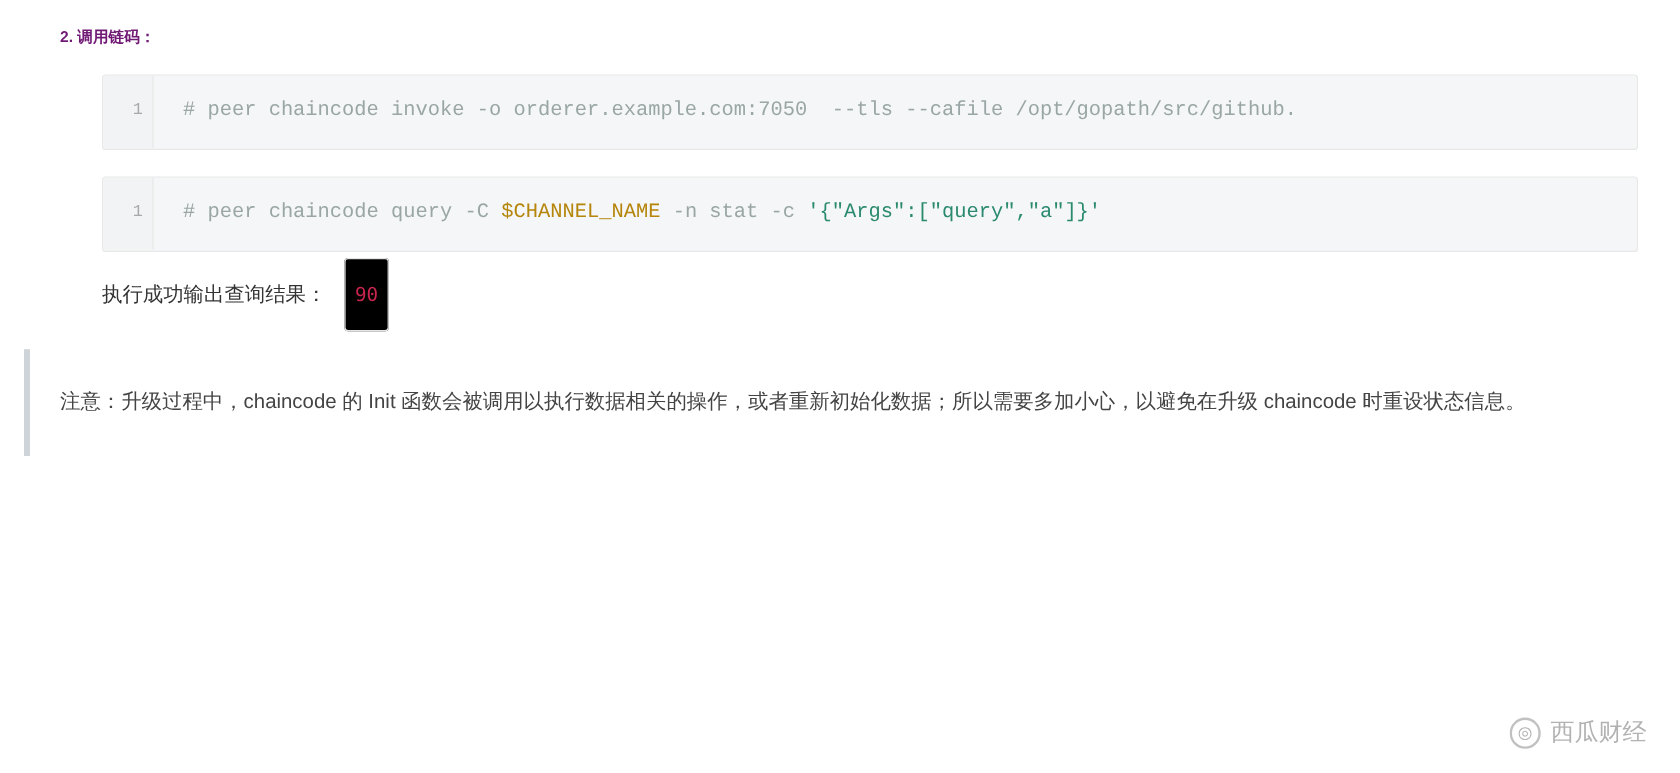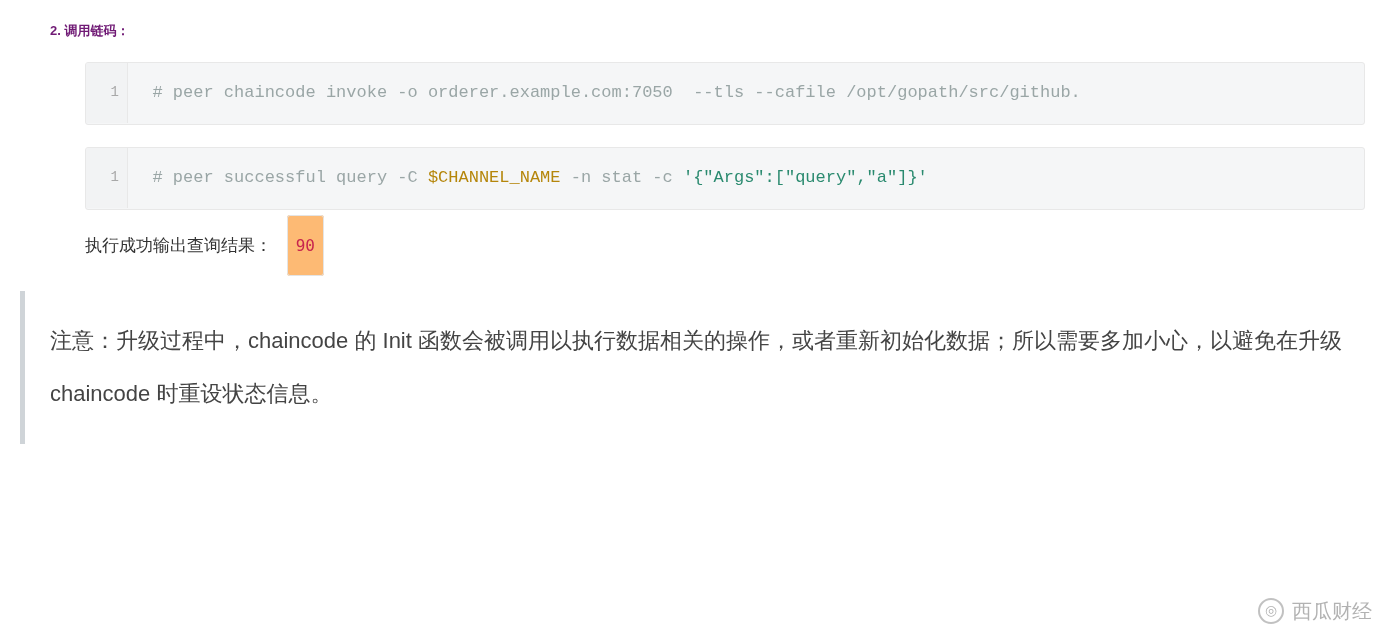--- a/index.html
+++ b/index.html
@@ -54,35 +54,35 @@
   .cm-plain { color: #6a7a7a; }
   .cm-comment { color: #9aa6a6; }
   .cm-var { color: #b5860b; }
   .cm-str { color: #2a8a6f; }
   .para {
     font-size: 17px;
     color: #333;
     margin-bottom: 20px;
   }
   .inline-code {
-    background: #fdba74;
+    background: #000000;
     border: 1px solid #e4e4e4;
     border-radius: 3px;
     padding: 20px 8px;
     margin-left: 10px;
     font-family: "SFMono-Regular", Consolas, Menlo, monospace;
     color: #c7254e;
     font-size: 16px;
   }
   .blockquote {
     border-left: 5px solid #cfd4d8;
     margin: 30px 20px 0 20px;
     padding: 24px 25px 24px 25px;
     color: #444;
-    font-size: 22px;
+    font-size: 17px;
     line-height: 2.4;
   }
   .watermark {
     position: fixed;
     right: 28px;
     bottom: 16px;
     display: flex;
     align-items: center;
     gap: 8px;
     opacity: 0.45;
@@ -115,21 +115,21 @@
     <span class="code"><span class="cm-comment"># peer chaincode invoke -o orderer.example.com:7050  --tls --cafile /opt/gopath/src/github.</span></span>
   </div>
 
 
 </div>
 
 <div class="section">
 
   <div class="code-block">
     <span class="gutter">1</span>
-    <span class="code"><span class="cm-comment"># peer successful query -C </span><span class="cm-var">$CHANNEL_NAME</span><span class="cm-comment"> -n stat -c </span><span class="cm-str">'{"Args":["query","a"]}'</span></span>
+    <span class="code"><span class="cm-comment"># peer chaincode query -C </span><span class="cm-var">$CHANNEL_NAME</span><span class="cm-comment"> -n stat -c </span><span class="cm-str">'{"Args":["query","a"]}'</span></span>
   </div>
 
   <p class="para">
     <span>执行成功输出查询结果：</span>
     <span class="inline-code">90</span>
   </p>
 </div>
 
 <div class="blockquote">
   <span>注意：升级过程中，chaincode 的 Init 函数会被调用以执行数据相关的操作，或者重新初始化数据；所以需要多加小心，以避免在升级 chaincode 时重设状态信息。</span>

